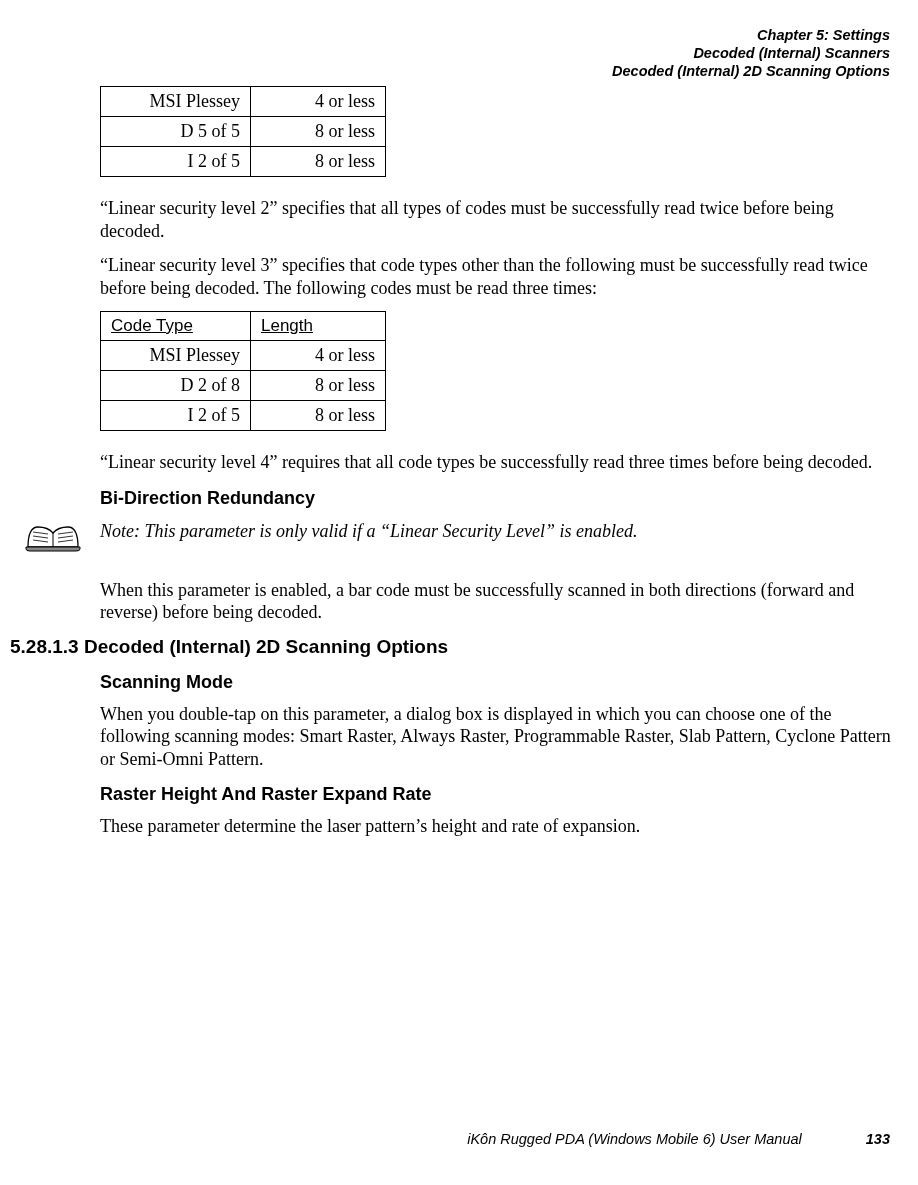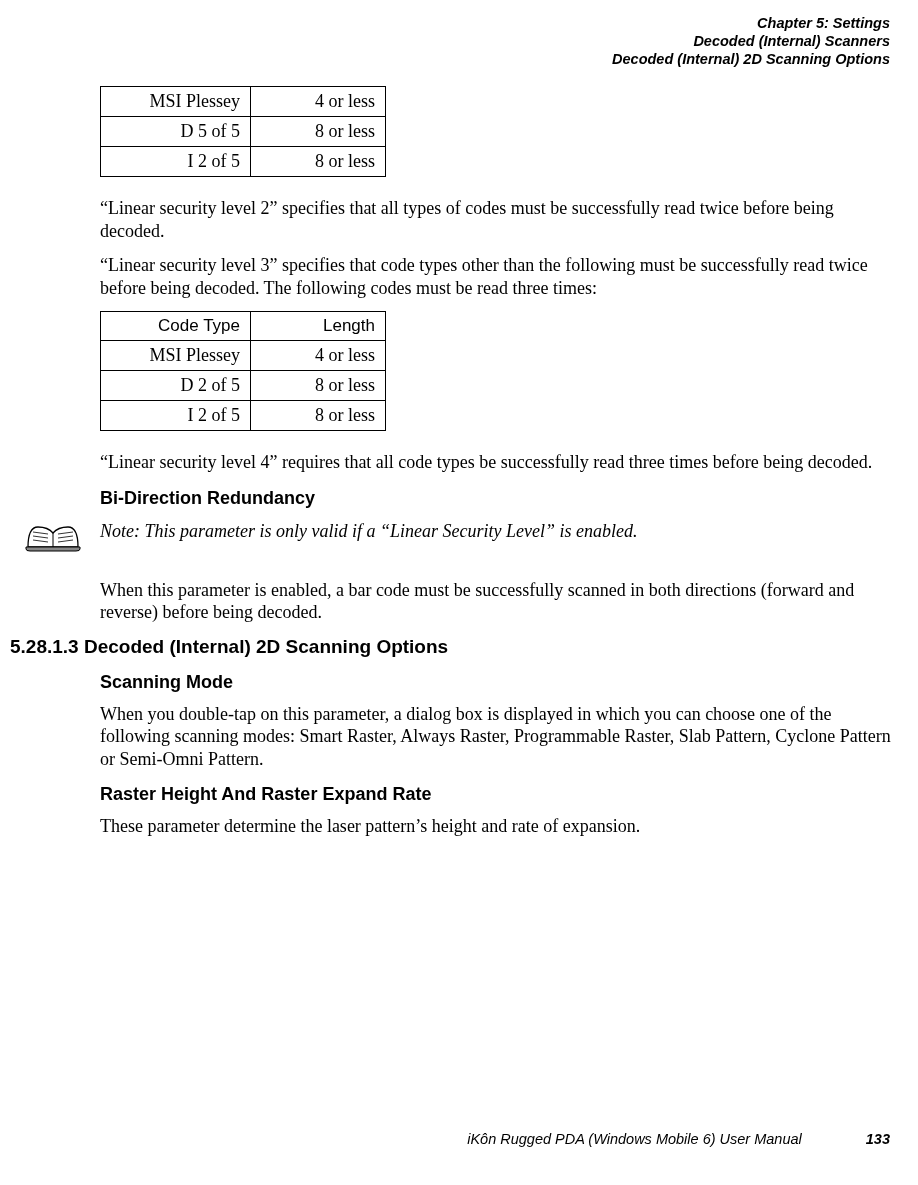--- a/index.html
+++ b/index.html
@@ -10,21 +10,21 @@
     body {
       width: 918px;
       height: 1185px;
       background: white;
       font-family: 'Times New Roman', serif;
       position: relative;
       color: #000;
     }
     .header {
       position: absolute;
-      top: 14px;
+      top: 26px;
       right: 28px;
       text-align: right;
       font-family: 'Trebuchet MS', Verdana, sans-serif;
       font-weight: bold;
       font-style: italic;
       font-size: 14.5px;
       line-height: 1.25;
     }
     .content {
       position: absolute;
@@ -49,21 +49,22 @@
       width: 150px;
     }
     table.codes td:last-child,
     table.codes th:last-child {
       width: 135px;
     }
     table.codes th {
       font-family: 'Trebuchet MS', Verdana, sans-serif;
       font-weight: normal;
       font-size: 17px;
-      text-align: right;
+      text-align: left;
+      text-decoration: underline;
     }
     .para {
       font-size: 18px;
       line-height: 1.25;
       margin-bottom: 12px;
     }
     .subhead {
       font-family: 'Trebuchet MS', Verdana, sans-serif;
       font-weight: bold;
       font-size: 18px;
@@ -147,21 +148,21 @@
     <tbody>
         <tr>
       <th>Code Type</th>
       <th>Length</th>
     </tr>
     <tr>
       <td>MSI Plessey</td>
       <td>4 or less</td>
     </tr>
     <tr>
-      <td>D 2 of 5</td>
+      <td>D 2 of 8</td>
       <td>8 or less</td>
     </tr>
     <tr>
       <td>I 2 of 5</td>
       <td>8 or less</td>
     </tr>
   </tbody>
     </table>
 
   <p class="para">“Linear security level 4” requires that all code types be successfully read three times before being decoded.</p>

